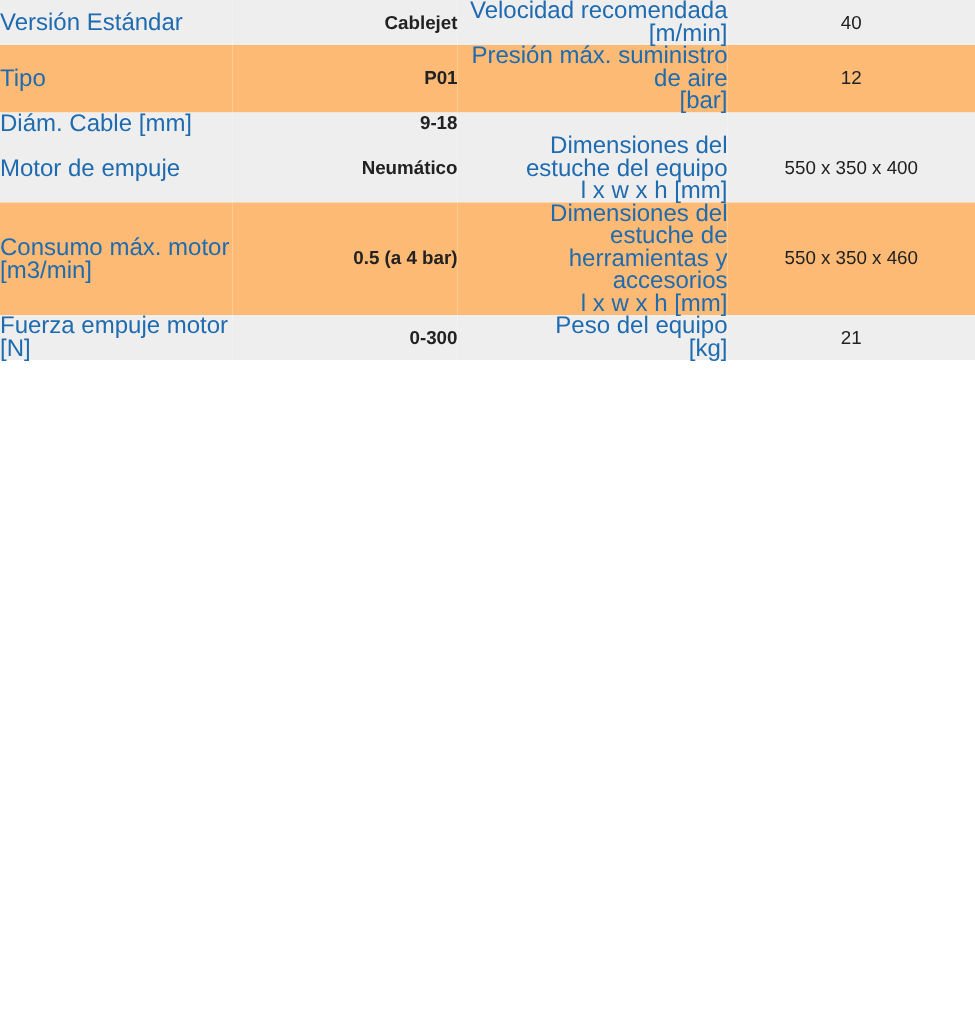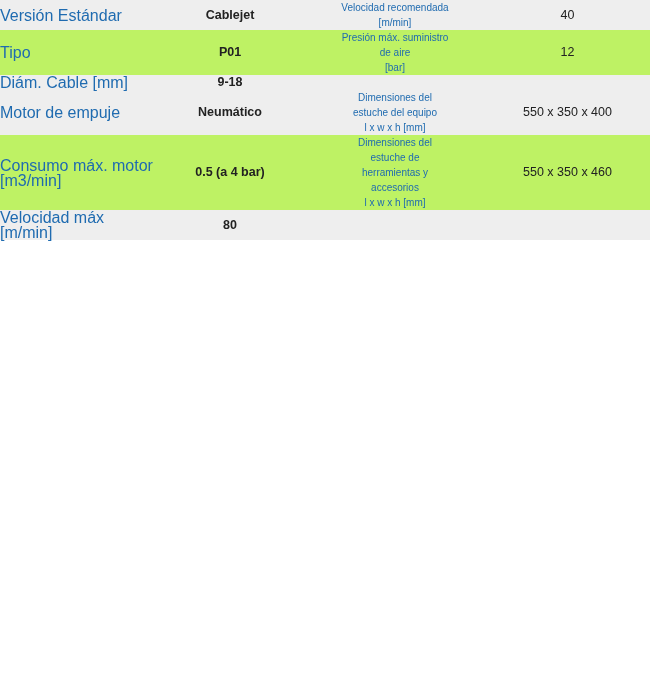--- a/index.html
+++ b/index.html
@@ -21,46 +21,46 @@
   }
   .spec-table td {
     padding: 0;
     vertical-align: middle;
     border: none;
   }
   .row-alt td {
     background: #eeeeee;
   }
   .row-plain td {
-    background: #bef264;
+    background: #fdba74;
   }
   .c-label {
     width: 155px;
     padding: 12px 8px 12px 4px;
     font-size: 16px;
     line-height: 15px;
     color: #1f6bb0;
     text-align: left;
   }
   .c-value {
     width: 150px;
     padding: 12px 6px;
     font-size: 12.5px;
     line-height: 15px;
     color: #222222;
-    text-align: center;
+    text-align: right;
     font-weight: bold;
   }
   .c-label2 {
     width: 180px;
     padding: 12px 8px;
-    font-size: 10px;
+    font-size: 16px;
     line-height: 15px;
     color: #1f6bb0;
-    text-align: center;
+    text-align: right;
     margin-top: 16px;
   }
   .c-value2 {
     width: 165px;
     padding: 12px 6px;
     font-size: 12.5px;
     line-height: 15px;
     color: #222222;
     text-align: center;
     font-weight: normal;
@@ -154,28 +154,29 @@
 herramientas y
 accesorios
 l x w x h [mm]</span>
         </td>
       <td class="c-value2">
           <span class="cell-line">550 x 350 x 460</span>
         </td>
     </tr>
     <tr class="row-alt">
       <td class="c-label">
-          <span class="cell-line">Velocidad máx
-[m/min]</span>
+          <span class="cell-line">Fuerza empuje motor
+[N]</span>
         </td>
       <td class="c-value">
-          <span class="cell-line">80</span>
+          <span class="cell-line">0-300</span>
         </td>
       <td class="c-label2">
-          <span class="cell-line"></span>
+          <span class="cell-line">Peso del equipo
+[kg]</span>
         </td>
       <td class="c-value2">
-          <span class="cell-line"></span>
+          <span class="cell-line">21</span>
         </td>
     </tr>
   </tbody>
 </table>
 <div class="tail"></div>
 
 </body></html>

